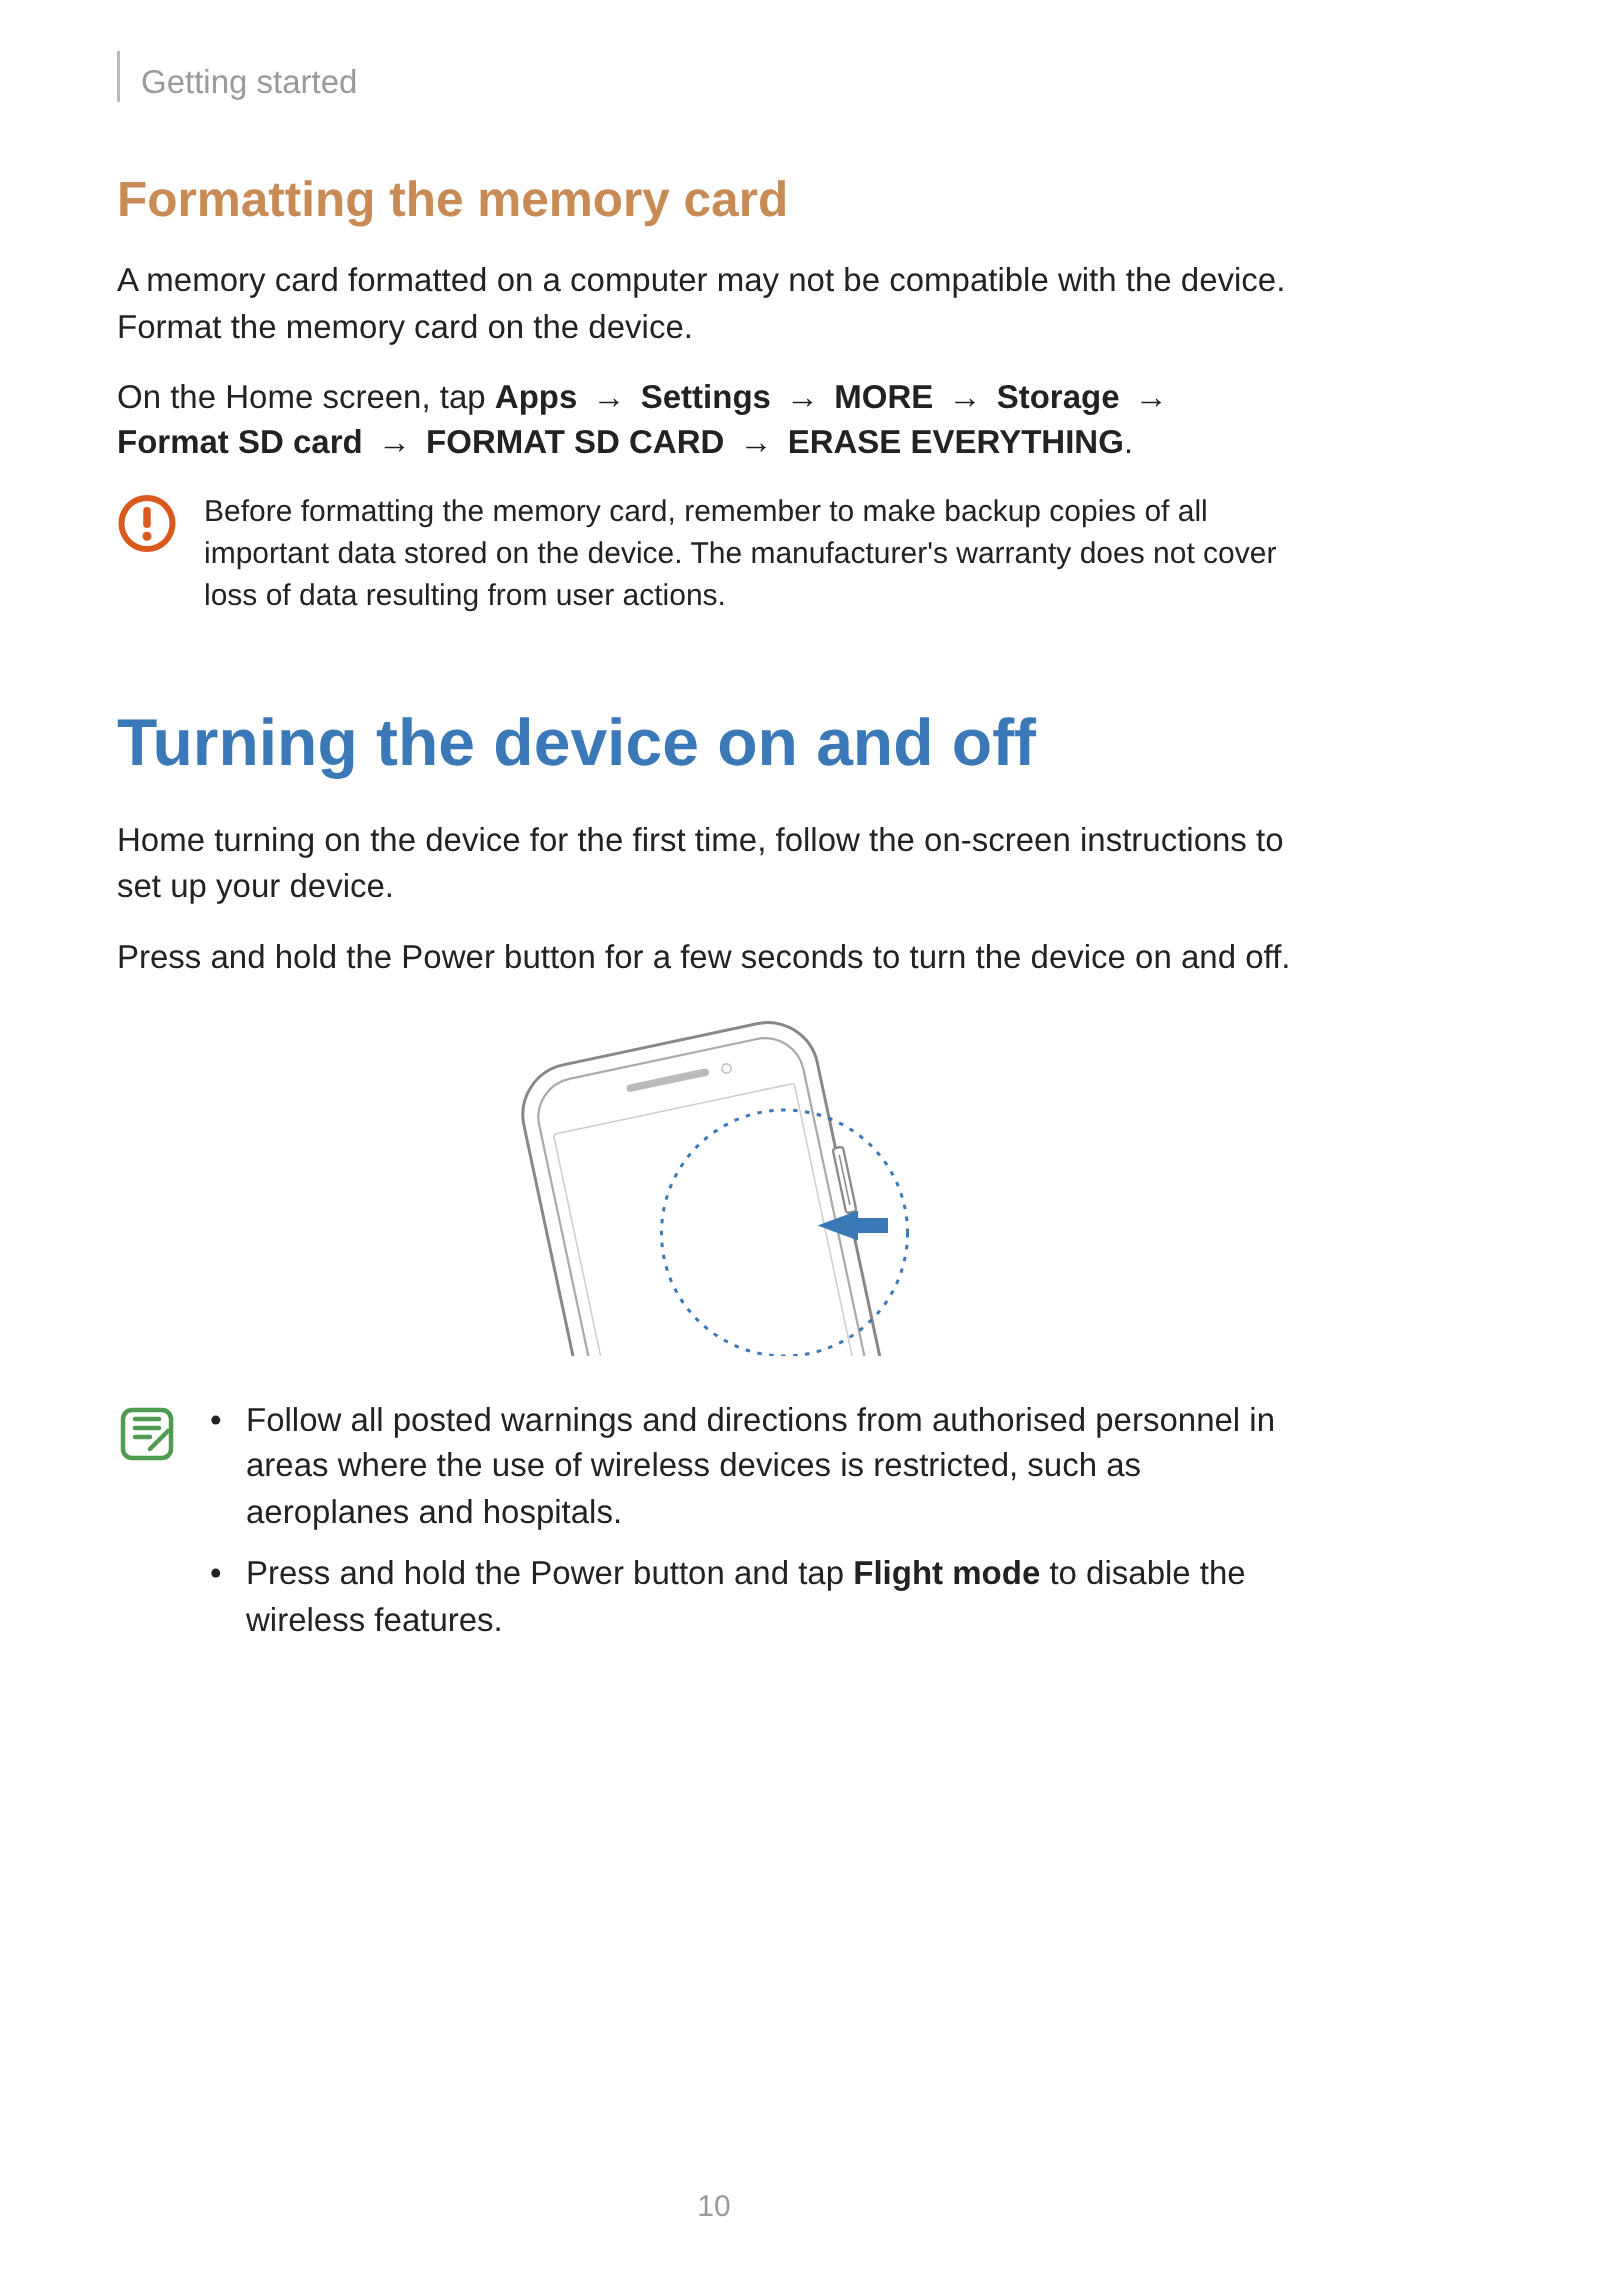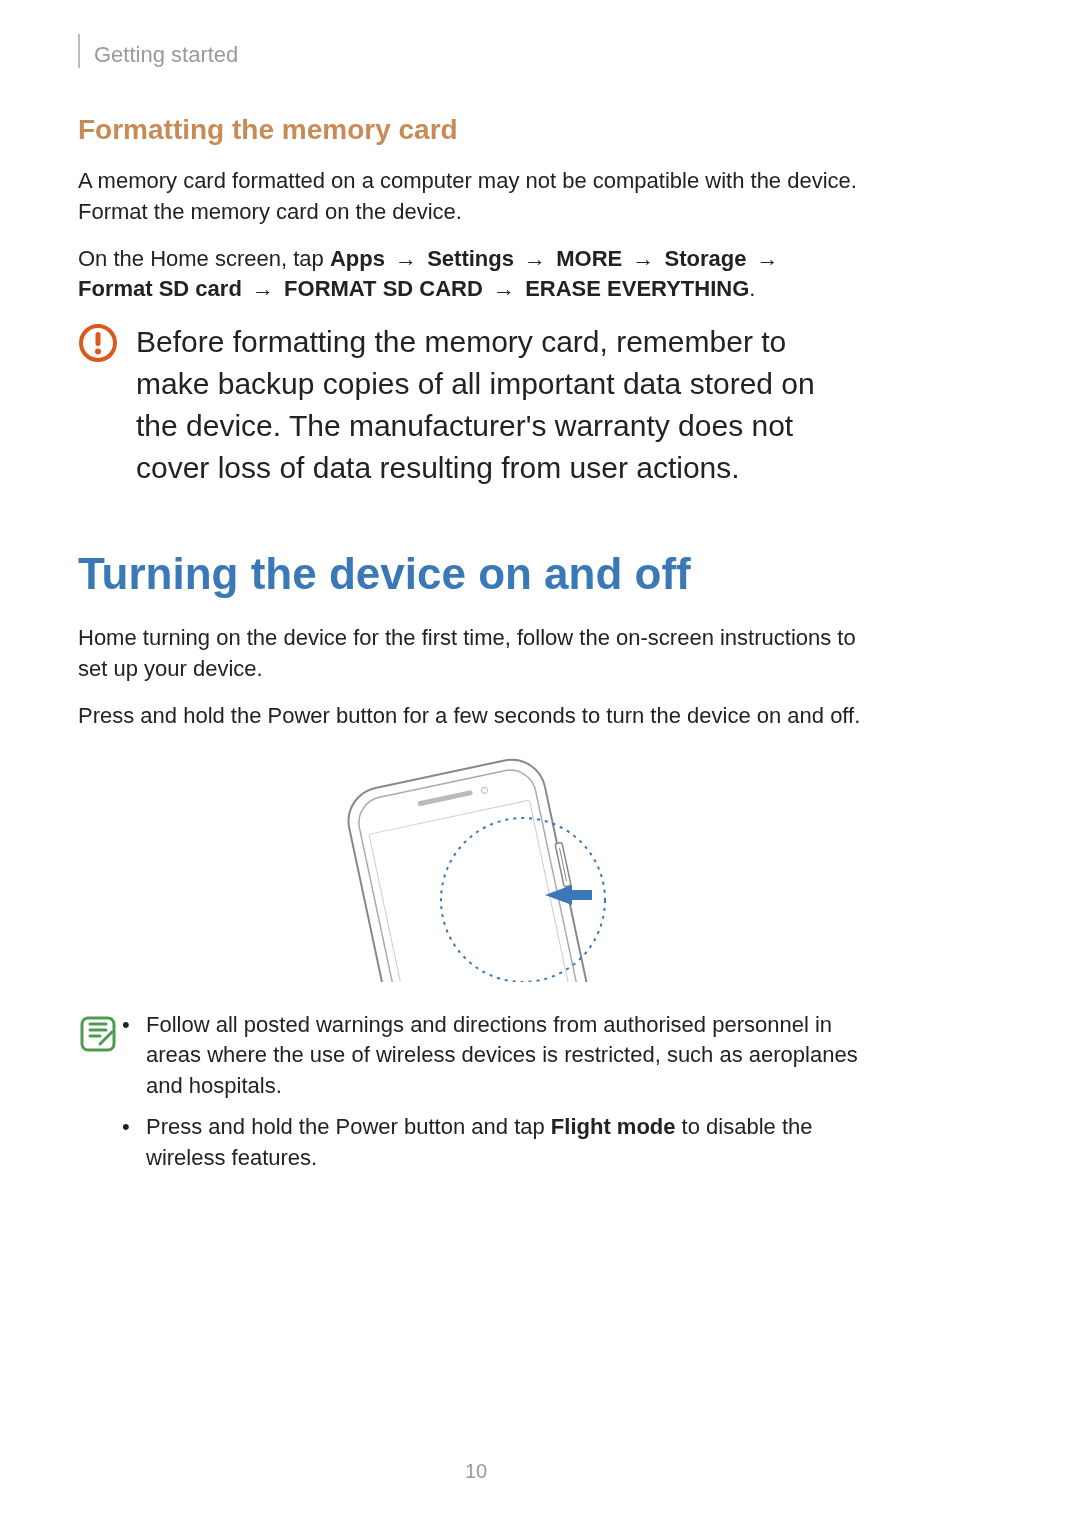--- a/index.html
+++ b/index.html
@@ -27,21 +27,21 @@
     display: flex;
     align-items: flex-end;
     margin-bottom: 46px;
   }
   .header-title {
     font-size: 22px;
     color: #9a9a9a;
     font-weight: 400;
   }
   .h2 {
-    font-size: 28px;
+    font-size: 33px;
     font-weight: 700;
     color: #c98b55;
     margin: 0 0 20px 0;
   }
   .body-text {
     font-size: 22px;
     line-height: 1.4;
     color: #222222;
     margin: 0 0 16px 0;
   }
@@ -52,39 +52,39 @@
     align-items: flex-start;
     gap: 18px;
     margin-top: 10px;
     margin-bottom: 60px;
   }
   .callout-icon {
     flex: 0 0 auto;
     margin-top: 2px;
   }
   .callout-text {
-    font-size: 30px;
+    font-size: 20px;
     line-height: 1.4;
     color: #222222;
   }
   .h1 {
     font-size: 44px;
     font-weight: 700;
     color: #3b78b8;
     margin: 0 0 24px 0;
   }
   .illustration {
     display: flex;
     justify-content: center;
     margin: 20px 0 28px 0;
   }
   .note-block {
     display: flex;
     align-items: flex-start;
-    gap: 0;
+    gap: 18px;
     margin-bottom: 18px;
     justify-content: space-between;
   }
   .note-icon {
     flex: 0 0 auto;
     margin-top: 4px;
   }
   .bullets {
     list-style: none;
     padding: 0;

